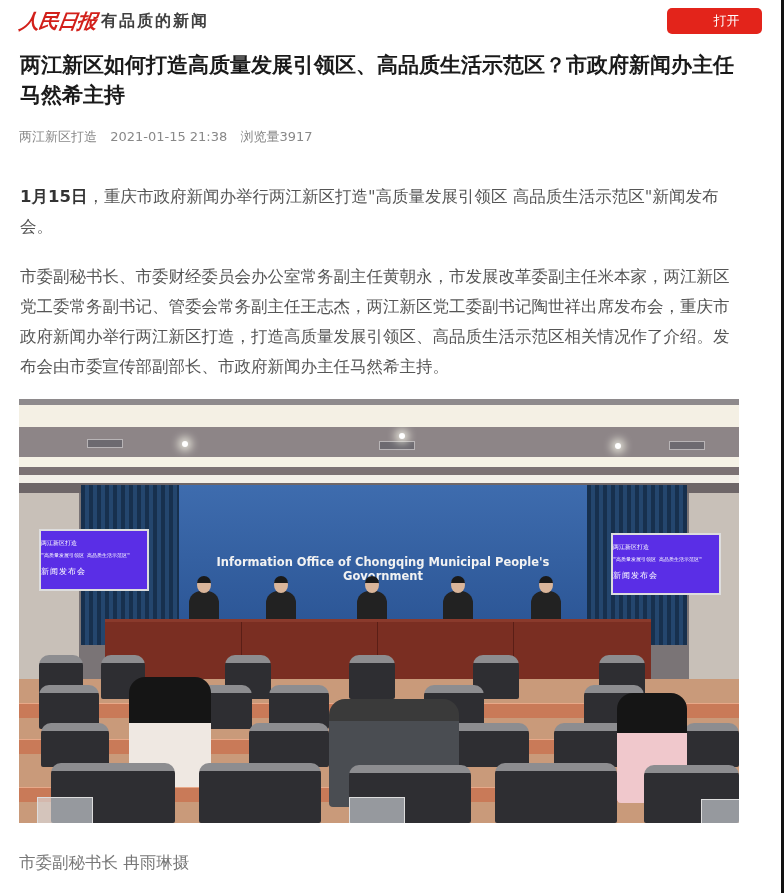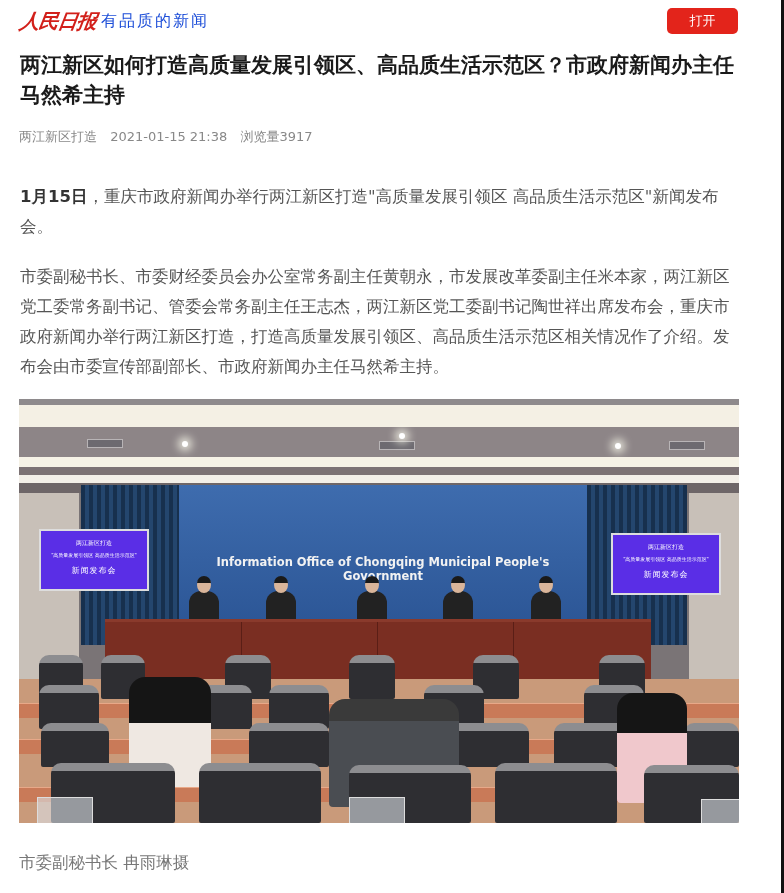--- a/index.html
+++ b/index.html
@@ -4,25 +4,25 @@
 <style>
   html, body { margin: 0; padding: 0; background: #ffffff; }
   body { width: 784px; height: 893px; position: relative; overflow: hidden;
          font-family: "DejaVu Serif", "Liberation Serif", serif; color: #333; }
   .edge { position: absolute; right: 0; top: 0; width: 3px; height: 893px; background: #111; }
 
   
   .topbar { position: absolute; left: 0; top: 0; width: 781px; height: 44px; }
   .logo { position: absolute; left: 20px; top: 8px; font-family: "DejaVu Serif", serif; font-style: italic;
           font-weight: bold; font-size: 20px; color: #d2201a; letter-spacing: -1px; transform: skewX(-8deg); }
-  .slogan { position: absolute; left: 101px; top: 11px; font-size: 16px; color: #1d4ed8; letter-spacing: 2px;
-            font-family: "DejaVu Sans", sans-serif; }
+  .slogan { position: absolute; left: 101px; top: 11px; font-size: 16px; color: #404040; letter-spacing: 2px;
+            font-family: "DejaVu Sans", sans-serif; font-weight: bold; }
   .open-btn { position: absolute; left: 667px; top: 8px; width: 71px; height: 26px; background: #e3241b;
               color: #fff; border-radius: 5px; font-size: 13px; line-height: 26px; text-align: center;
-              font-family: "DejaVu Sans", sans-serif; cursor: pointer; }
+              font-family: "DejaVu Sans", sans-serif; cursor: pointer; padding-left: 24px; }
 
   
   .title { position: absolute; left: 20px; top: 50px; width: 730px; font-size: 21px; line-height: 30px;
            color: #1a1a1a; font-weight: bold; font-family: "DejaVu Sans", sans-serif; margin: 0; }
   .meta { position: absolute; left: 19px; top: 128px; font-size: 13px; color: #888;
           font-family: "DejaVu Sans", sans-serif; }
   .meta span { margin-right: 9px; }
 
   
   .para { position: absolute; left: 20px; width: 722px; font-size: 16.5px; line-height: 30px; color: #555; margin: 0; }
@@ -45,22 +45,22 @@
   .wall-r { position:absolute; left:670px; top:94px; width:50px; height:250px; background:#c8c0b8; }
   .curtain-l { position:absolute; left:62px; top:86px; width:100px; height:160px;
                background: repeating-linear-gradient(90deg,#17304e 0 4px,#24466e 4px 8px); }
   .curtain-r { position:absolute; left:568px; top:86px; width:100px; height:160px;
                background: repeating-linear-gradient(90deg,#17304e 0 4px,#24466e 4px 8px); }
   .backdrop { position:absolute; left:160px; top:86px; width:408px; height:140px; background: linear-gradient(180deg,#3e6cae,#2c5696); }
   .backdrop-cn { position:absolute; left:0; width:100%; top:38px; text-align:center; color:#f2f2f2; font-size:24px;
                  font-weight:bold; letter-spacing:3px; font-family: "DejaVu Sans", sans-serif; }
   .backdrop-en { position:absolute; left:0; width:100%; top:70px; text-align:center; color:#f2f2f2; font-size:11.5px;
                  font-weight:bold; font-family: "DejaVu Sans", sans-serif; }
-  .screen { position:absolute; background:#5a2ee6; border:2px solid #ddd; color:#fff; text-align:center;
-            font-family: Liberation Sans, sans-serif; }
+  .screen { position:absolute; background:#5a2ee6; border:2px solid #ddd; color:#fff; text-align:left;
+            font-family: Liberation Mono, monospace; }
   .screen .s1 { font-size:6px; margin-top:8px; }
   .screen .s2 { font-size:5px; margin-top:4px; }
   .screen .s3 { font-size:8px; margin-top:7px; letter-spacing:1px; }
   .screen-l { left:20px; top:130px; width:106px; height:58px; }
   .screen-r { left:592px; top:134px; width:106px; height:58px; }
   .dais { position:absolute; left:86px; top:220px; width:546px; height:60px; background:#7a2e22;
           border-top:3px solid #8a3a2c; }
   .dais-seg { position:absolute; top:0; width:1px; height:60px; background:#5a1e16; }
   .official { position:absolute; top:192px; width:30px; height:34px; background:#222; border-radius:12px 12px 2px 2px; }
   .official .head { position:absolute; left:8px; top:-14px; width:14px; height:16px; background:#d9b59a; border-radius:50%; }

